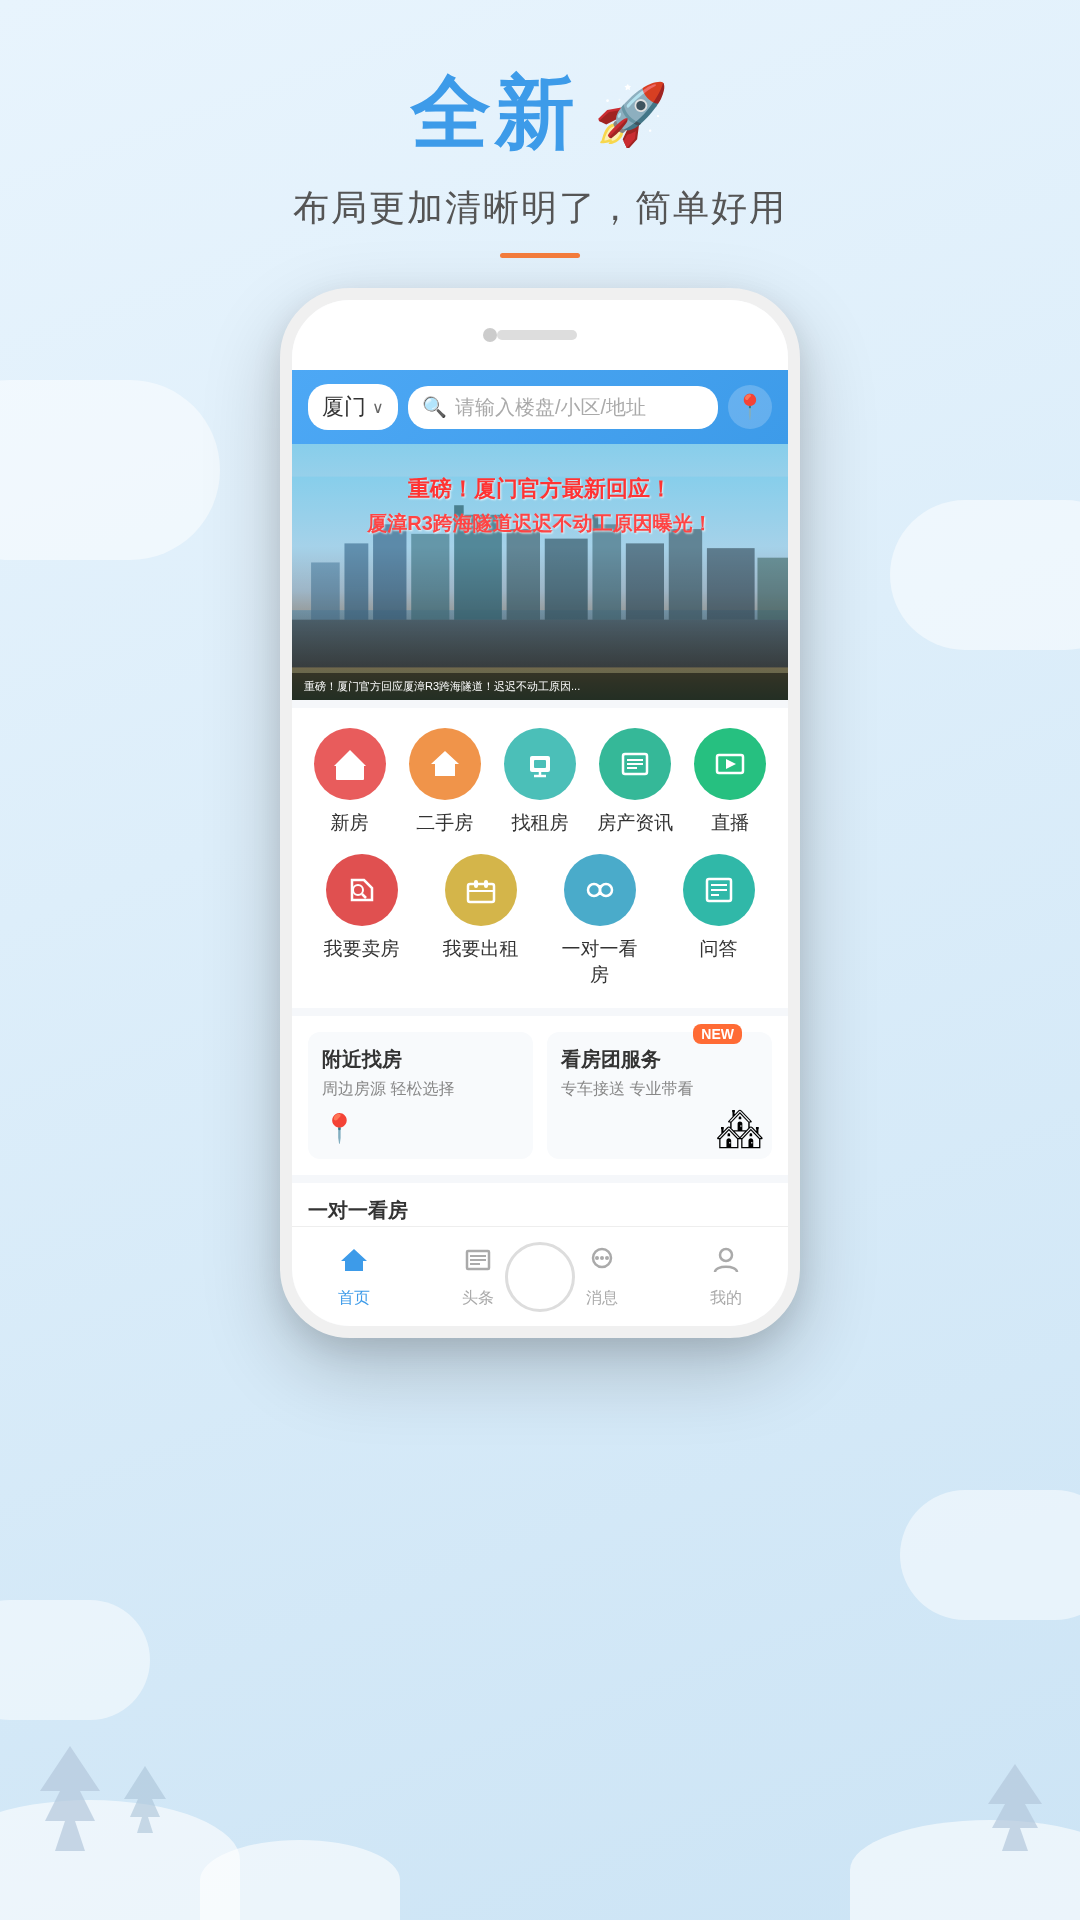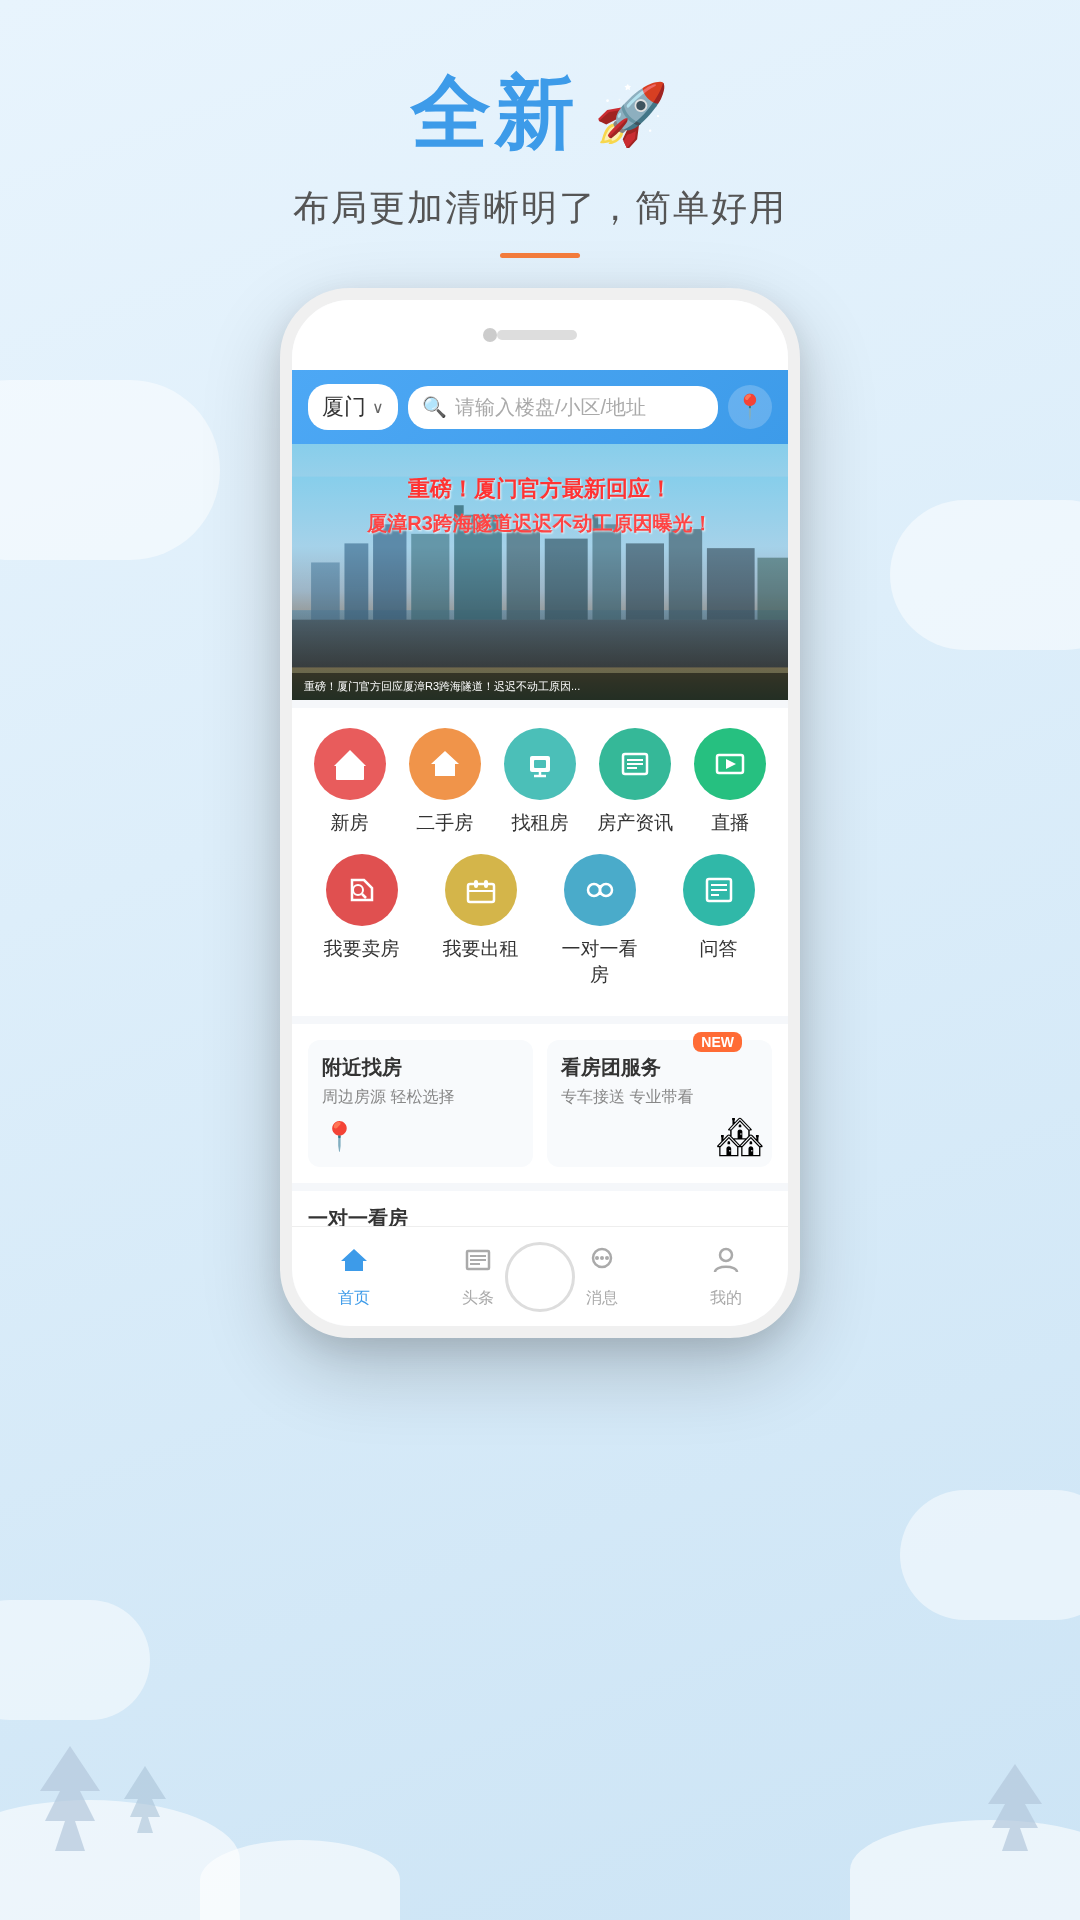--- a/index.html
+++ b/index.html
@@ -224,21 +224,21 @@
     .menu-section {
       background: white;
       padding: 20px 10px;
       margin: 8px 0;
     }
     .menu-row {
       display: flex;
       justify-content: space-around;
       margin-bottom: 18px;
     }
-    .menu-row:last-child { margin-bottom: 8px; }
+    .menu-row:last-child { margin-bottom: 0; }
     .menu-item {
       display: flex;
       flex-direction: column;
       align-items: center;
       gap: 10px;
       width: 88px;
     }
     .menu-icon-circle {
       width: 72px;
       height: 72px;

